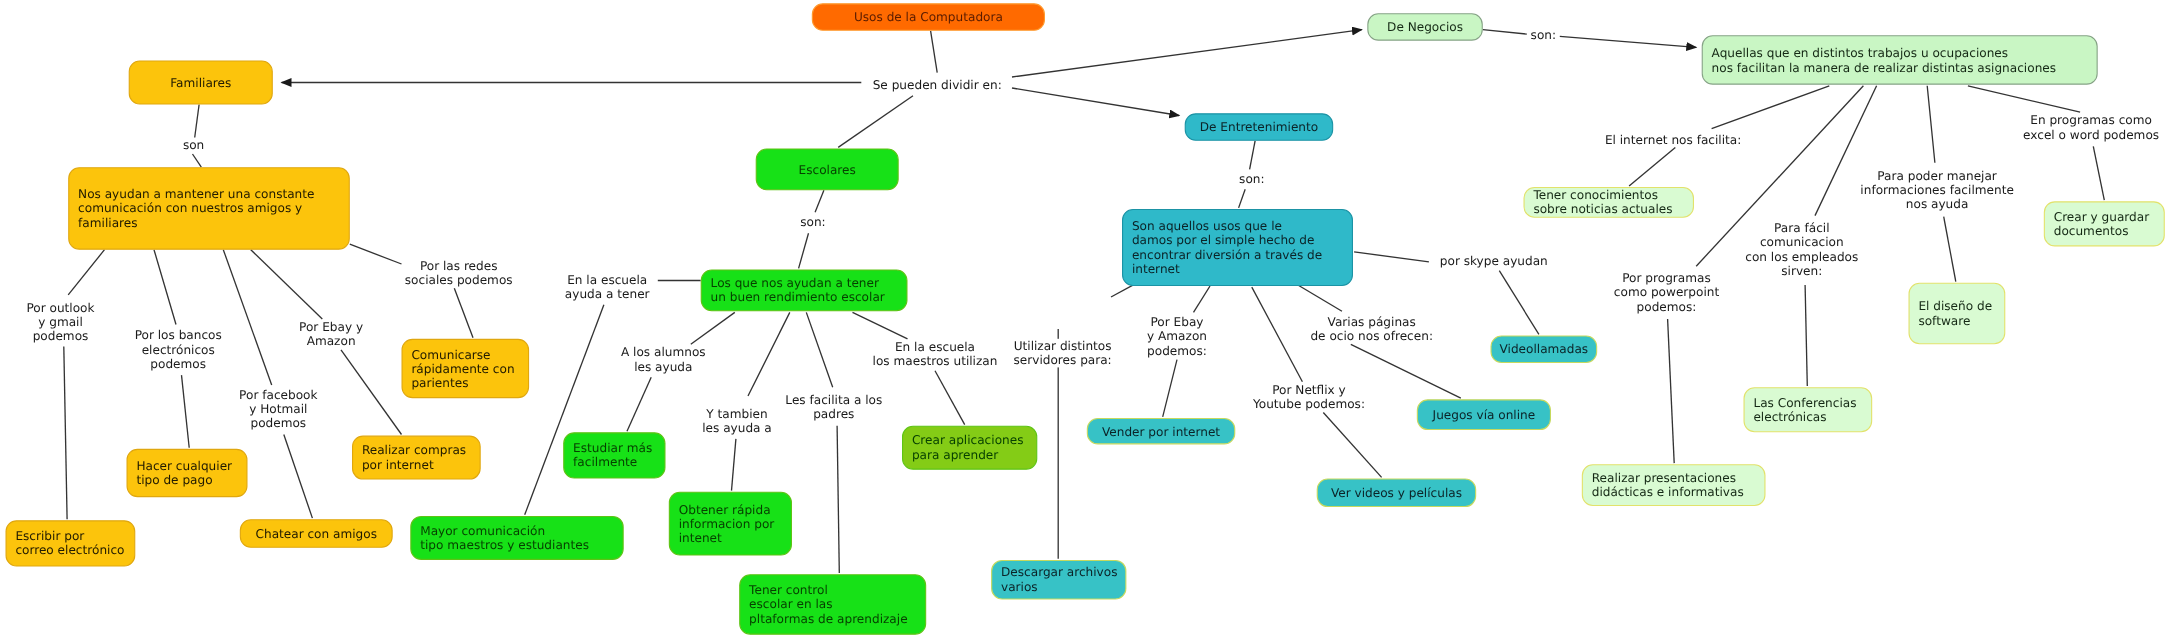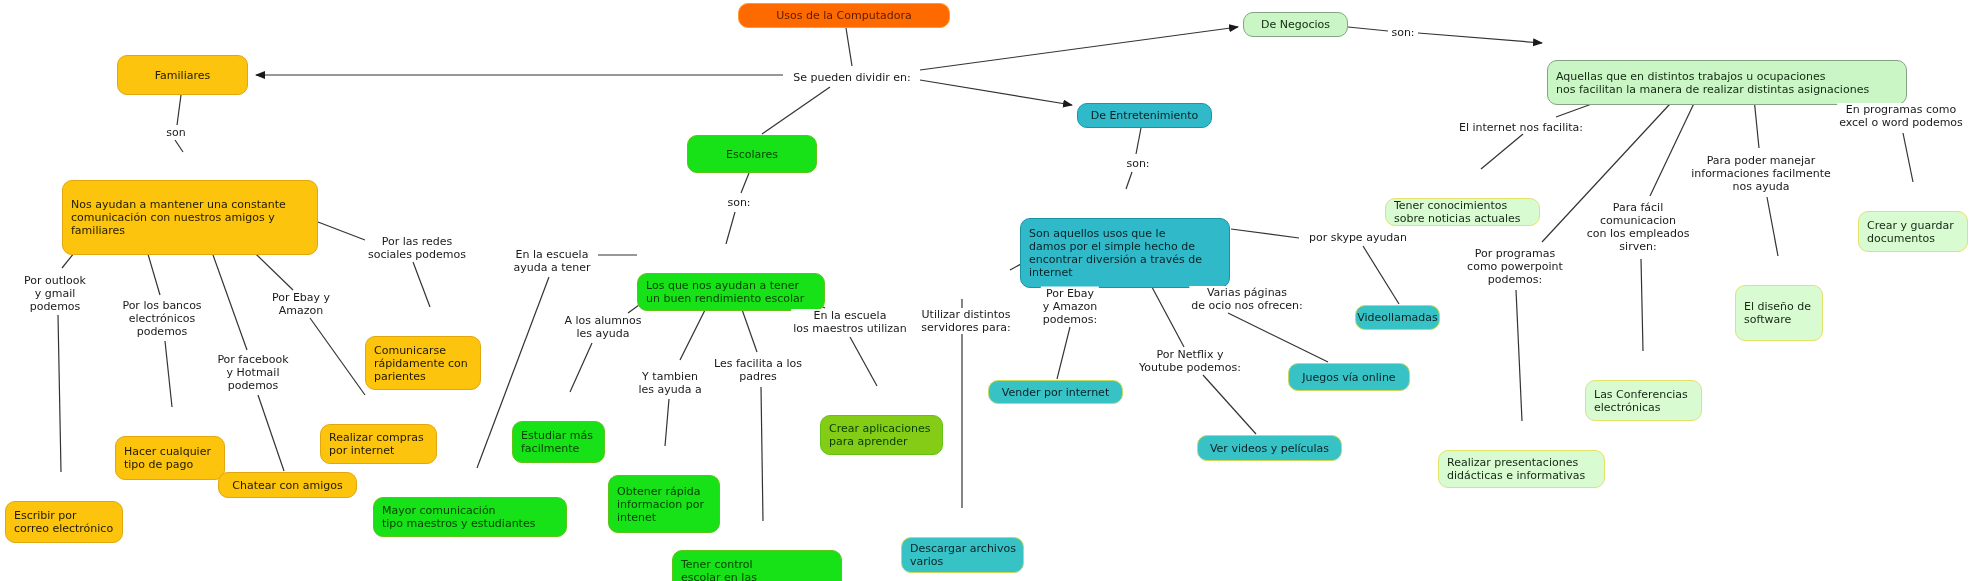--- a/index.html
+++ b/index.html
@@ -17,21 +17,21 @@
     border:1.5px solid;
     border-radius:10px;
     font-size:11px;
     line-height:13px;
     white-space:pre;
     display:flex;
     align-items:center;
     padding:3px 8px;
   }
   .cnode.center{justify-content:center;text-align:center;}
-  .cnode.left{justify-content:flex-start;text-align:left;margin-top:28px;}
+  .cnode.left{justify-content:flex-start;text-align:left;}
   .llabel{
     position:absolute;
     transform:translate(-50%,-50%);
     font-size:11px;
     line-height:13px;
     white-space:pre;
     text-align:center;
     color:#1a1a1a;
     background:#ffffff;
     padding:0 2px;
@@ -132,21 +132,21 @@
     <div class="cnode left" style="left: 820px; top: 387px; width: 123px; height: 40px; background: #84cc16; border-color: rgb(94, 196, 21); color: rgb(6, 63, 0);">Crear aplicaciones
 para aprender</div>
     <div class="cnode center" style="left: 1077px; top: 103px; width: 135px; height: 25px; background: rgb(47, 185, 201); border-color: rgb(27, 147, 165); color: rgb(11, 35, 39);">De Entretenimiento</div>
     <div class="cnode left" style="left: 1020px; top: 190px; width: 210px; height: 70px; background: rgb(47, 185, 201); border-color: rgb(27, 147, 165); color: rgb(11, 35, 39);">Son aquellos usos que le
 damos por el simple hecho de
 encontrar diversión a través de
 internet</div>
     <div class="cnode center" style="left: 988px; top: 380px; width: 135px; height: 24px; background: rgb(55, 194, 198); border-color: rgb(198, 217, 94); color: rgb(11, 35, 39);">Vender por internet</div>
     <div class="cnode center" style="left: 1197px; top: 435px; width: 145px; height: 26px; background: rgb(55, 194, 198); border-color: rgb(198, 217, 94); color: rgb(11, 35, 39);">Ver videos y películas</div>
     <div class="cnode center" style="left: 1288px; top: 363px; width: 122px; height: 28px; background: rgb(55, 194, 198); border-color: rgb(198, 217, 94); color: rgb(11, 35, 39);">Juegos vía online</div>
-    <div class="cnode center" style="left: 1355px; top: 305px; width: 85px; height: 25px; background: rgb(55, 194, 198); border-color: rgb(198, 217, 94); color: rgb(11, 35, 39);">Videollamadas</div>
+    <div class="cnode center" style="left: 1355px; top: 305px; width: 97px; height: 25px; background: rgb(55, 194, 198); border-color: rgb(198, 217, 94); color: rgb(11, 35, 39);">Videollamadas</div>
     <div class="cnode left" style="left: 901px; top: 509px; width: 123px; height: 36px; background: rgb(55, 194, 198); border-color: rgb(198, 217, 94); color: rgb(11, 35, 39);">Descargar archivos
 varios</div>
     <div class="cnode center" style="left: 1243px; top: 12px; width: 105px; height: 25px; background: rgb(201, 246, 196); border-color: rgb(134, 163, 134); color: rgb(20, 40, 20);">De Negocios</div>
     <div class="cnode left" style="left: 1547px; top: 32px; width: 360px; height: 45px; background: rgb(201, 246, 196); border-color: rgb(134, 163, 134); color: rgb(20, 40, 20);">Aquellas que en distintos trabajos u ocupaciones
 nos facilitan la manera de realizar distintas asignaciones</div>
     <div class="cnode left" style="left: 1385px; top: 170px; width: 155px; height: 28px; background: rgb(217, 251, 210); border-color: rgb(226, 226, 107); color: rgb(20, 40, 20);">Tener conocimientos
 sobre noticias actuales</div>
     <div class="cnode left" style="left: 1438px; top: 422px; width: 167px; height: 38px; background: rgb(217, 251, 210); border-color: rgb(226, 226, 107); color: rgb(20, 40, 20);">Realizar presentaciones
 didácticas e informativas</div>
     <div class="cnode left" style="left: 1585px; top: 352px; width: 117px; height: 41px; background: rgb(217, 251, 210); border-color: rgb(226, 226, 107); color: rgb(20, 40, 20);">Las Conferencias

